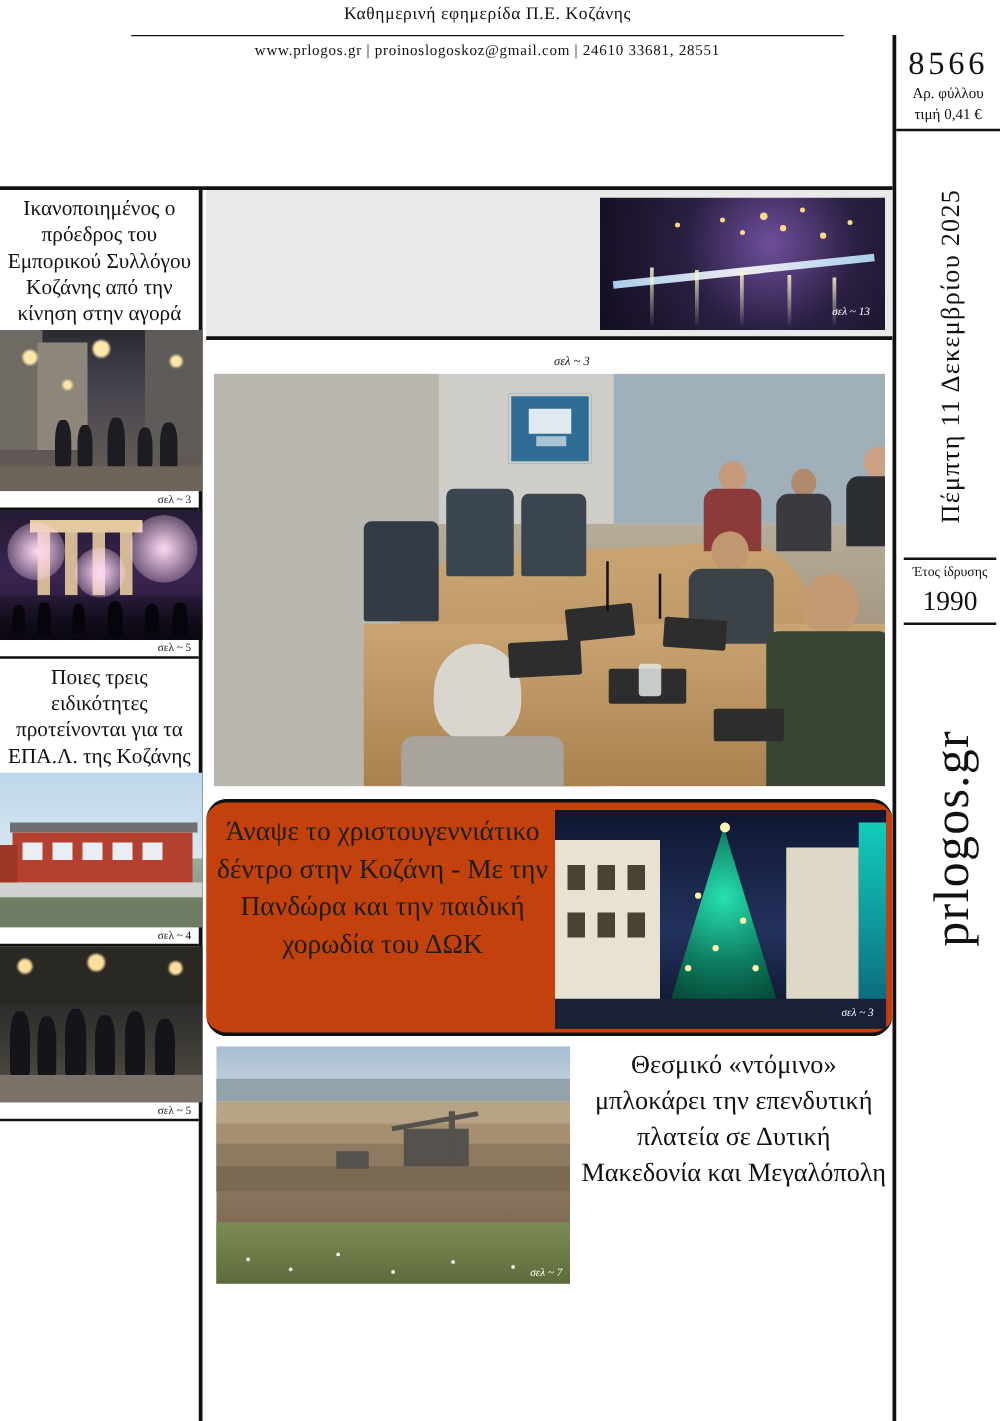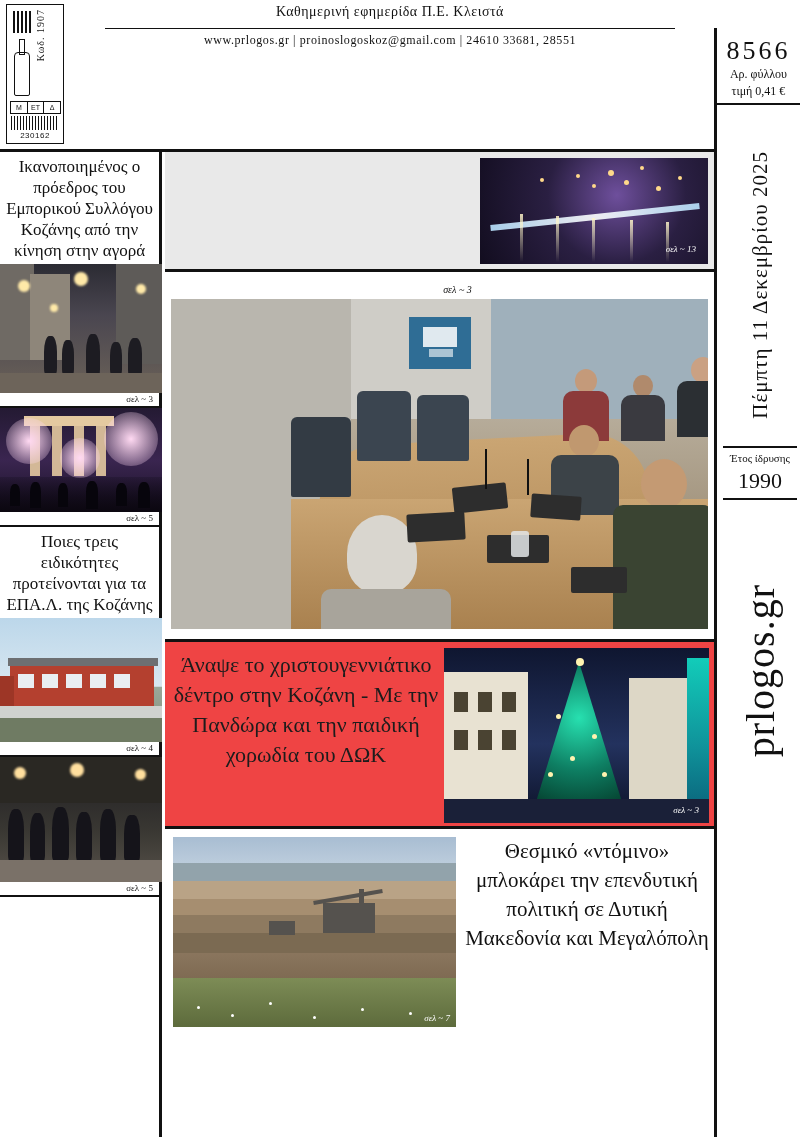--- a/index.html
+++ b/index.html
@@ -283,21 +283,22 @@
     margin: 0 auto;
     overflow: hidden;
   }
 
   .xmas {
     position: relative;
     width: 549px; height: 190px;
     margin-top: 6px;
     border-top: 3px solid #111;
     border-bottom: 3px solid #111;
-    background: #ef4444;
+    background: #c2410c;
+    border-radius: 17px;
   }
   .xmas-text {
     position: absolute;
     left: 6px; top: 8px;
     width: 270px;
     text-align: center;
     font-size: 22px;
     line-height: 30px;
     color: #1c1c1c;
   }
@@ -394,35 +395,23 @@
   .mine .flower { position:absolute; width:3px; height:3px; border-radius:50%; background:#fff; }
   .mine .ref { position:absolute; right:6px; bottom:4px; font-size:9px; color:#fff; font-style:italic; }
 </style>
 </head>
 <body>
 
 <div class="page">
 
   <div class="masthead">
 
-    <div class="codebox">
-      <div class="barcode-sm"></div>
-      <div class="bottle"></div>
-      <div class="kod">Κωδ. 1907</div>
-      <div class="mini-cells">
-        <span>Μ</span>
-        <span>ΕΤ</span>
-        <span>Δ</span>
-      </div>
-      <div class="barlines"></div>
-      <div class="barcaption">230162</div>
-    </div>
 
     <div class="title-block">
-      <div class="paper-sub">Καθημερινή εφημερίδα Π.Ε. Κλειστά</div>
+      <div class="paper-sub">Καθημερινή εφημερίδα Π.Ε. Κοζάνης</div>
       <div class="paper-contact">www.prlogos.gr  |  proinoslogoskoz@gmail.com  |  24610 33681, 28551</div>
     </div>
   </div>
 
   <div class="right-rail">
     <div class="issue-no">8566</div>
     <div class="issue-label">Αρ. φύλλου</div>
     <div class="issue-price">τιμή 0,41 €</div>
 
     <div class="rail-date">
@@ -632,16 +621,16 @@
           <div class="grass"></div>
           <div class="flower" style="left:24px;bottom:18px;"></div>
           <div class="flower" style="left:58px;bottom:10px;"></div>
           <div class="flower" style="left:96px;bottom:22px;"></div>
           <div class="flower" style="left:140px;bottom:8px;"></div>
           <div class="flower" style="left:188px;bottom:16px;"></div>
           <div class="flower" style="left:236px;bottom:12px;"></div>
           <div class="ref">σελ ~ 7</div>
         </div>
       </div>
-      <div class="bottom-text">Θεσμικό «ντόμινο» μπλοκάρει την επενδυτική πολιτική σε Δυτική Μακεδονία και Μεγαλόπολη</div>
+      <div class="bottom-text">Θεσμικό «ντόμινο» μπλοκάρει την επενδυτική πλατεία σε Δυτική Μακεδονία και Μεγαλόπολη</div>
     </div>
   </div>
 </div>
 
 </body></html>

